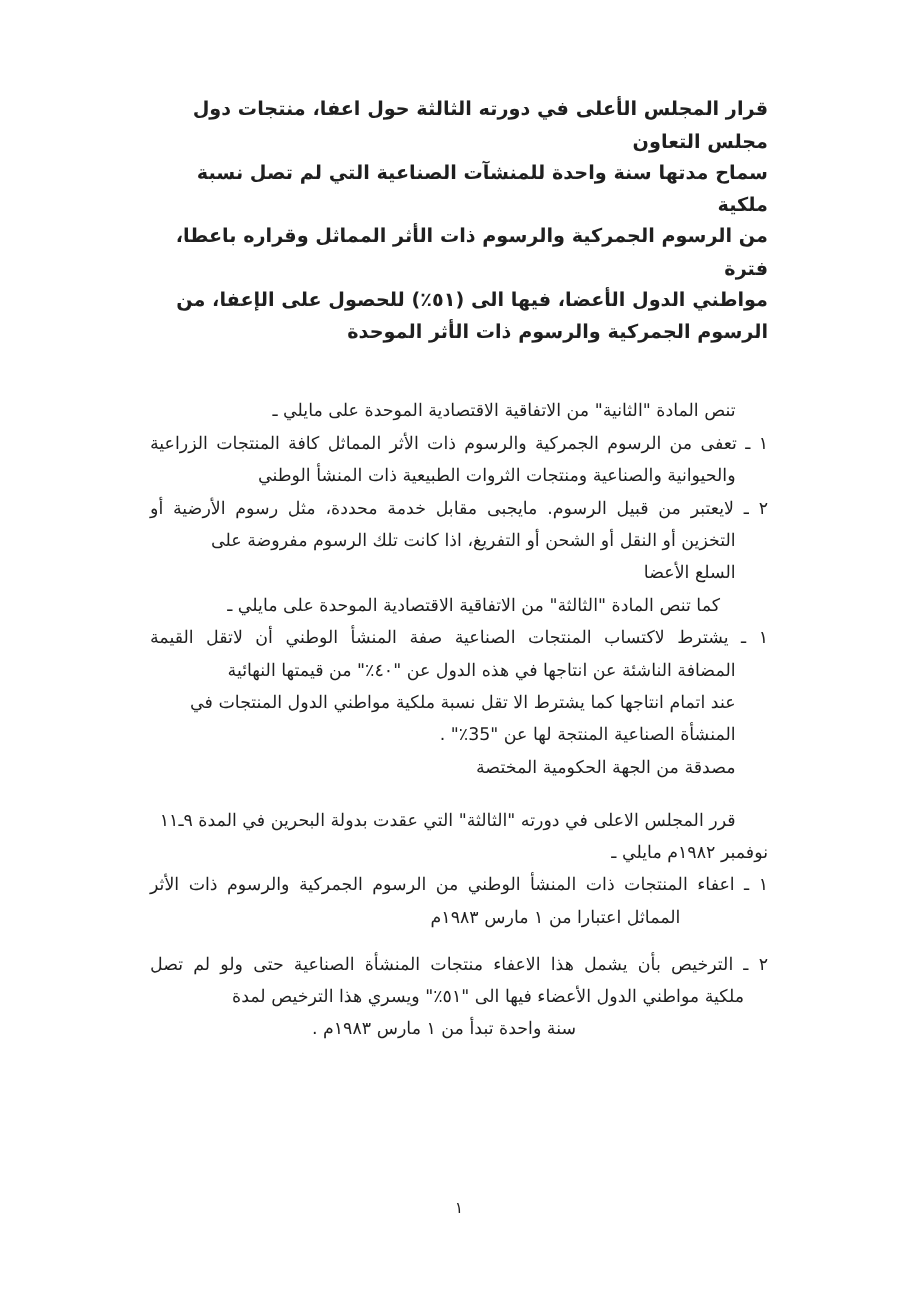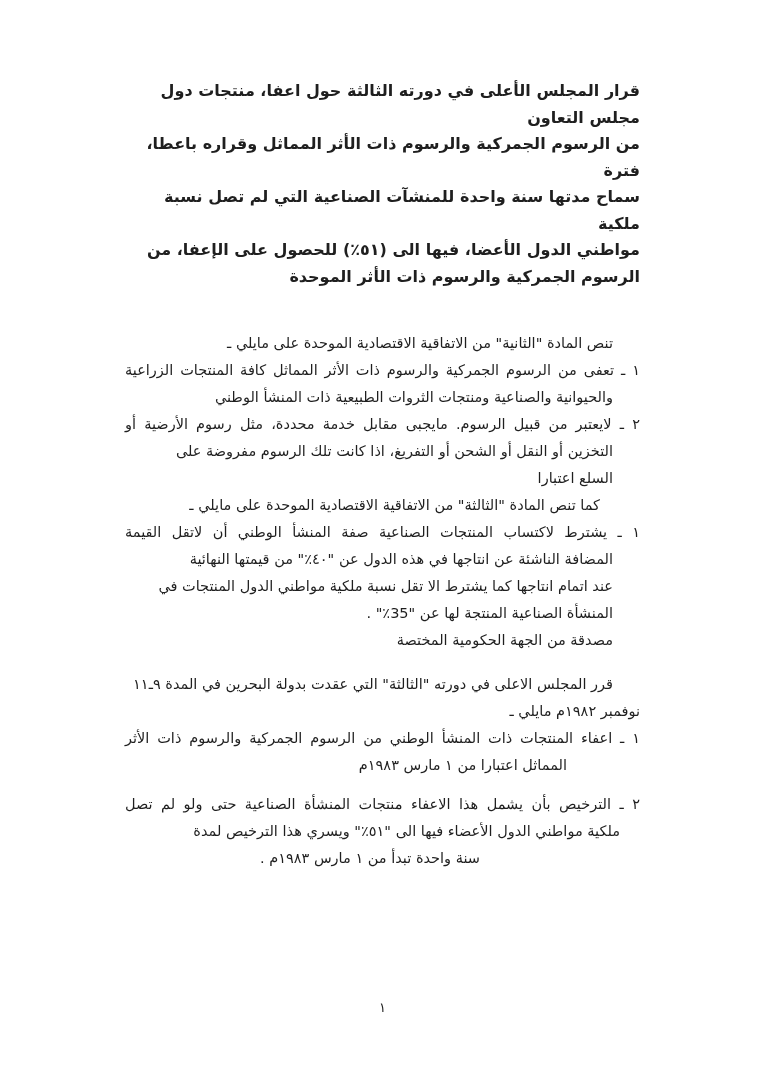--- a/index.html
+++ b/index.html
@@ -67,36 +67,36 @@
   }
 </style>
 </head>
 <body>
 
 <div class="page">
   <div class="content">
 
     <div class="doc-title">
       <div class="ln" style="white-space:normal">قرار المجلس الأعلى في دورته الثالثة حول اعفا، منتجات دول مجلس التعاون</div>
+      <div class="ln" style="white-space:normal">سماح مدتها سنة واحدة للمنشآت الصناعية التي لم تصل نسبة ملكية</div>
       <div class="ln" style="white-space:normal">من الرسوم الجمركية والرسوم ذات الأثر المماثل وقراره باعطا، فترة</div>
-      <div class="ln" style="white-space:normal">سماح مدتها سنة واحدة للمنشآت الصناعية التي لم تصل نسبة ملكية</div>
       <div class="ln" style="white-space:normal">مواطني الدول الأعضا، فيها الى (٥١٪) للحصول على الإعفا، من</div>
       <div class="ln" style="white-space:normal">الرسوم الجمركية والرسوم ذات الأثر الموحدة</div>
     </div>
 
     <div class="doc-body">
 
       <div class="ln ind27">تنص المادة "الثانية" من الاتفاقية الاقتصادية الموحدة على مايلي ـ</div>
 
       <div class="ln full">١ ـ تعفى من الرسوم الجمركية والرسوم ذات الأثر المماثل كافة المنتجات الزراعية</div>
       <div class="ln ind27">والحيوانية والصناعية ومنتجات الثروات الطبيعية ذات المنشأ الوطني</div>
 
       <div class="ln full">٢ ـ لايعتبر من قبيل الرسوم. مايجبى مقابل خدمة محددة، مثل رسوم الأرضية أو</div>
       <div class="ln ind27">التخزين أو النقل أو الشحن أو التفريغ، اذا كانت تلك الرسوم مفروضة على</div>
-      <div class="ln ind27">السلع اعتبارا</div>
+      <div class="ln ind27">السلع الأعضا</div>
 
       <div class="ln ind40">كما تنص المادة "الثالثة" من الاتفاقية الاقتصادية الموحدة على مايلي ـ</div>
 
       <div class="ln full">١ ـ يشترط لاكتساب المنتجات الصناعية صفة المنشأ الوطني أن لاتقل القيمة</div>
       <div class="ln ind27">المضافة الناشئة عن انتاجها في هذه الدول عن "٤٠٪" من قيمتها النهائية</div>
       <div class="ln ind27">عند اتمام انتاجها كما يشترط الا تقل نسبة ملكية مواطني الدول المنتجات في</div>
       <div class="ln ind27">المنشأة الصناعية المنتجة لها عن "35٪" .</div>
 
       <div class="ln ind27">مصدقة من الجهة الحكومية المختصة</div>
 

